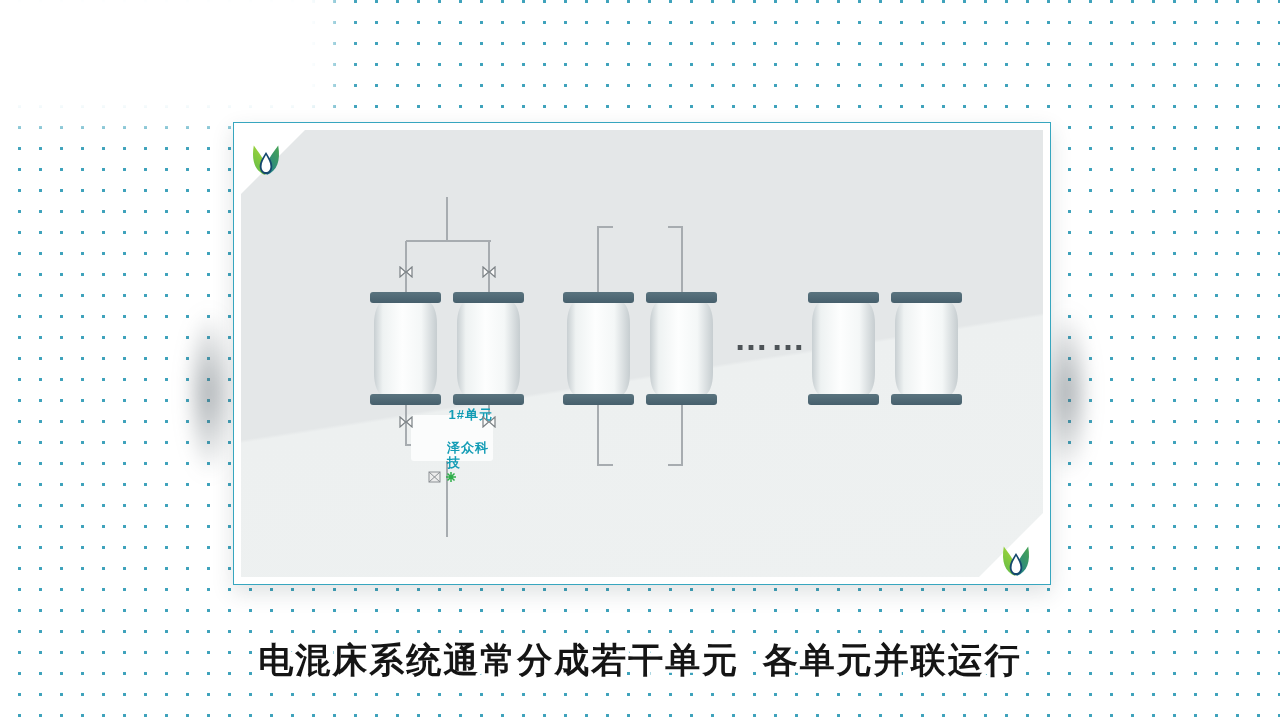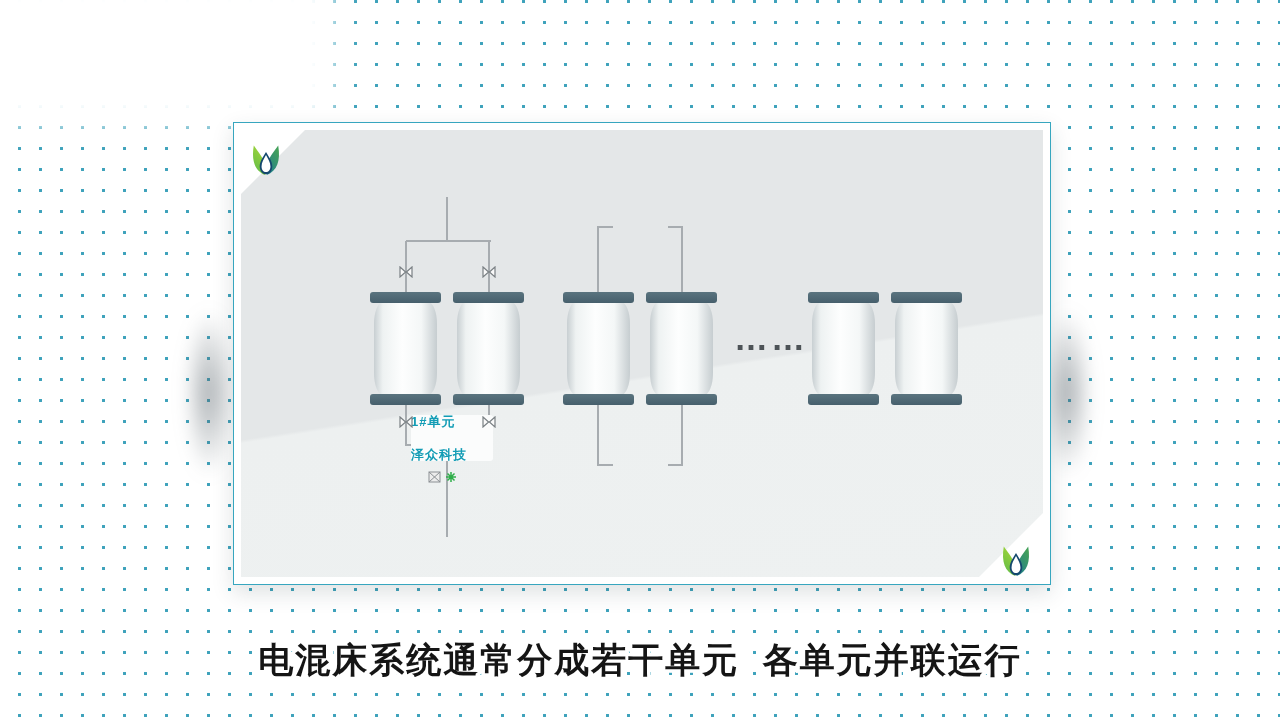--- a/index.html
+++ b/index.html
@@ -62,21 +62,21 @@
     background:linear-gradient(#5a747f,#465f6c); border-radius:3px;
   }
   .vessel .cap.top { top:0; } .vessel .cap.bot { bottom:0; }
 
   .valve { position:absolute; width:14px; height:12px; z-index:4; }
   .instrument { position:absolute; left:194px; top:346px; z-index:4; }
 
   .unit-label {
     position:absolute; left:177px; top:292px; width:82px; height:46px;
     background:#fbfcfc; border-radius:3px; z-index:3;
-    display:flex; flex-direction:column; align-items:flex-start; justify-content:center; gap:18px;
+    display:flex; flex-direction:column; align-items:flex-end; justify-content:center; gap:18px;padding-left:36px;
   }
   .unit-label div { color:#129cb5; font-size:13px; font-weight:700; letter-spacing:1px; line-height:15px; }
 
   .ellipsis {
     position:absolute; left:492px; top:196px; width:90px; text-align:center;
     font-size:34px; font-weight:700; color:#4d5357; letter-spacing:3px; z-index:2;
   }
 
   .corner-logo { position:absolute; width:38px; height:37px; z-index:5; }
   .corner-logo.tl { left:13px; top:18px; }

